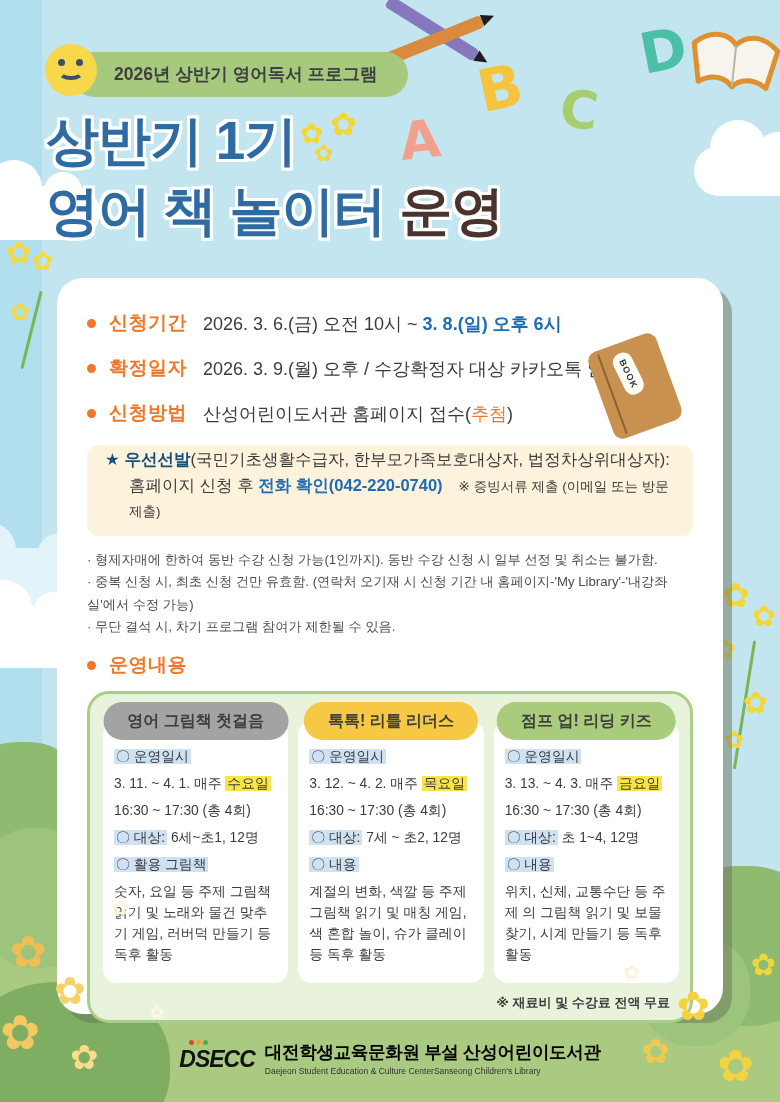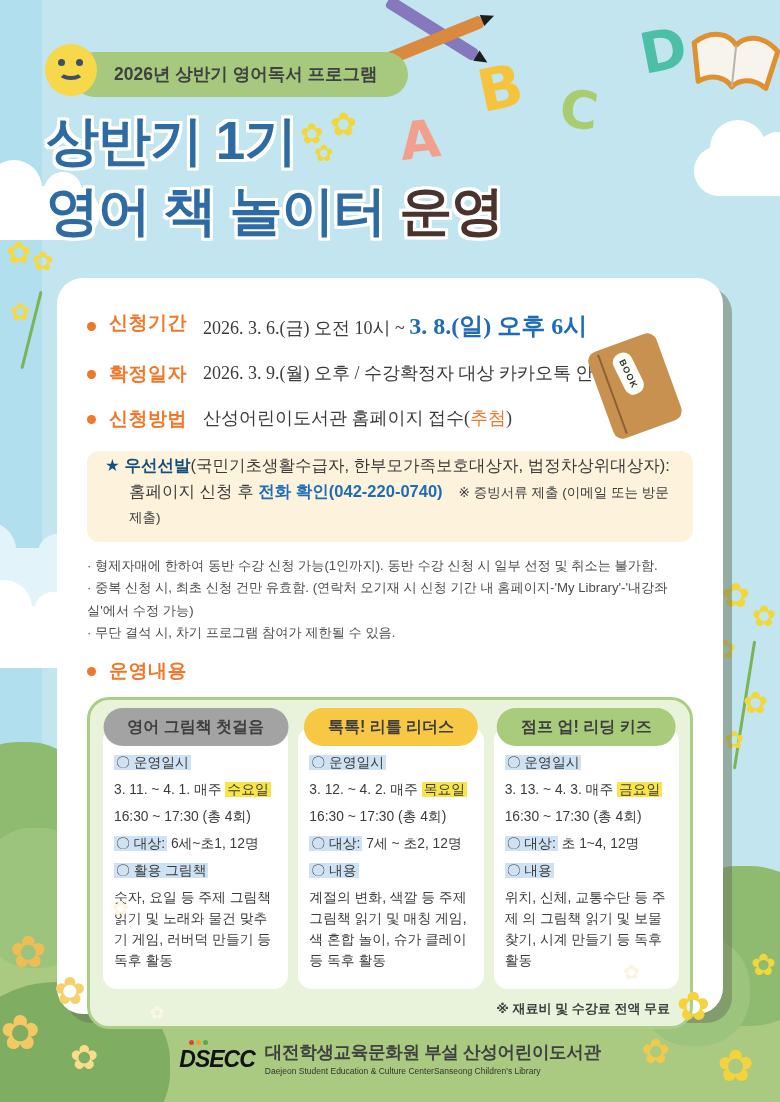--- a/index.html
+++ b/index.html
@@ -69,26 +69,26 @@
            text-shadow:-3px -3px 0 #fff,3px -3px 0 #fff,-3px 3px 0 #fff,3px 3px 0 #fff,
                        0 -3px 0 #fff,0 3px 0 #fff,-3px 0 0 #fff,3px 0 0 #fff; }
   .title .accent { color:#4a332d; }
 
   
   .card { position:absolute; left:57px; top:278px; width:666px; height:736px;
           background:#fff; border-radius:26px; z-index:5;
           box-shadow:9px 9px 0 rgba(104,116,92,.5);
           padding:32px 30px 0 30px; }
 
-  .info-row { display:flex; align-items:flex-start; margin-bottom:19px; font-size:18px;font-family:Liberation Serif, serif; }
+  .info-row { display:flex; align-items:flex-end; margin-bottom:19px; font-size:18px; }
   .bullet { width:9px; height:9px; border-radius:50%; background:#f0782a;
             margin-right:13px; align-self:center; flex:none; }
   .info-label { color:#f0782a; font-weight:bold; font-size:19px; margin-right:16px;
                 letter-spacing:.5px; flex:none; }
-  .strong-blue { color:#1e6cb5; font-weight:bold; font-size:24px; }
+  .strong-blue { color:#1e6cb5; font-weight:bold; font-size:18px; }
   .orange { color:#f0782a; }
 
   .book-icon { position:absolute; right:52px; top:62px; width:72px; height:92px;
                background:#c8914f; border-radius:10px; transform:rotate(-20deg); z-index:2; }
   .book-icon .spine { position:absolute; left:11px; top:4px; bottom:4px; width:2px; background:#8a6236; }
   .book-icon .tag { position:absolute; left:24px; top:10px; width:20px; height:44px;
                     background:#fdfdf8; border-radius:9px; transform:rotate(-6deg);
                     font-size:9px; font-weight:bold; color:#333; text-align:center;
                     writing-mode:vertical-rl; line-height:20px; letter-spacing:1px; }
 
@@ -122,21 +122,21 @@
   .bottom-rows { margin-top:22px; }
   .bottom-rows .info-row { margin-bottom:21px; }
 
   
   .footer { position:absolute; left:0; right:0; top:1040px; z-index:6;
             display:flex; justify-content:center; align-items:flex-start; gap:10px; }
   .dsecc { position:relative; font-style:italic; font-weight:bold; font-size:23px;
            color:#121212; letter-spacing:-1px; padding-top:6px; }
   .dsecc .dots { position:absolute; top:0; left:10px; display:flex; gap:2px; }
   .dsecc .dots i { width:5px; height:5px; border-radius:50%; display:block; }
-  .footer-text .kr { font-size:17.5px; font-weight:bold; color:#404040; letter-spacing:-.3px; }
+  .footer-text .kr { font-size:17.5px; font-weight:bold; color:#000000; letter-spacing:-.3px; }
   .footer-text .en { display:flex; justify-content:flex-start; font-size:8.5px; color:#333; margin-top:2px; }
 </style>
 </head>
 <body>
 
 <div class="sky-stripe"></div>
 <div class="cloud cloud-1"></div>
 <div class="cloud cloud-2"></div>
 <div class="cloud cloud-3"></div>
 <div class="cloud cloud-4"></div>

